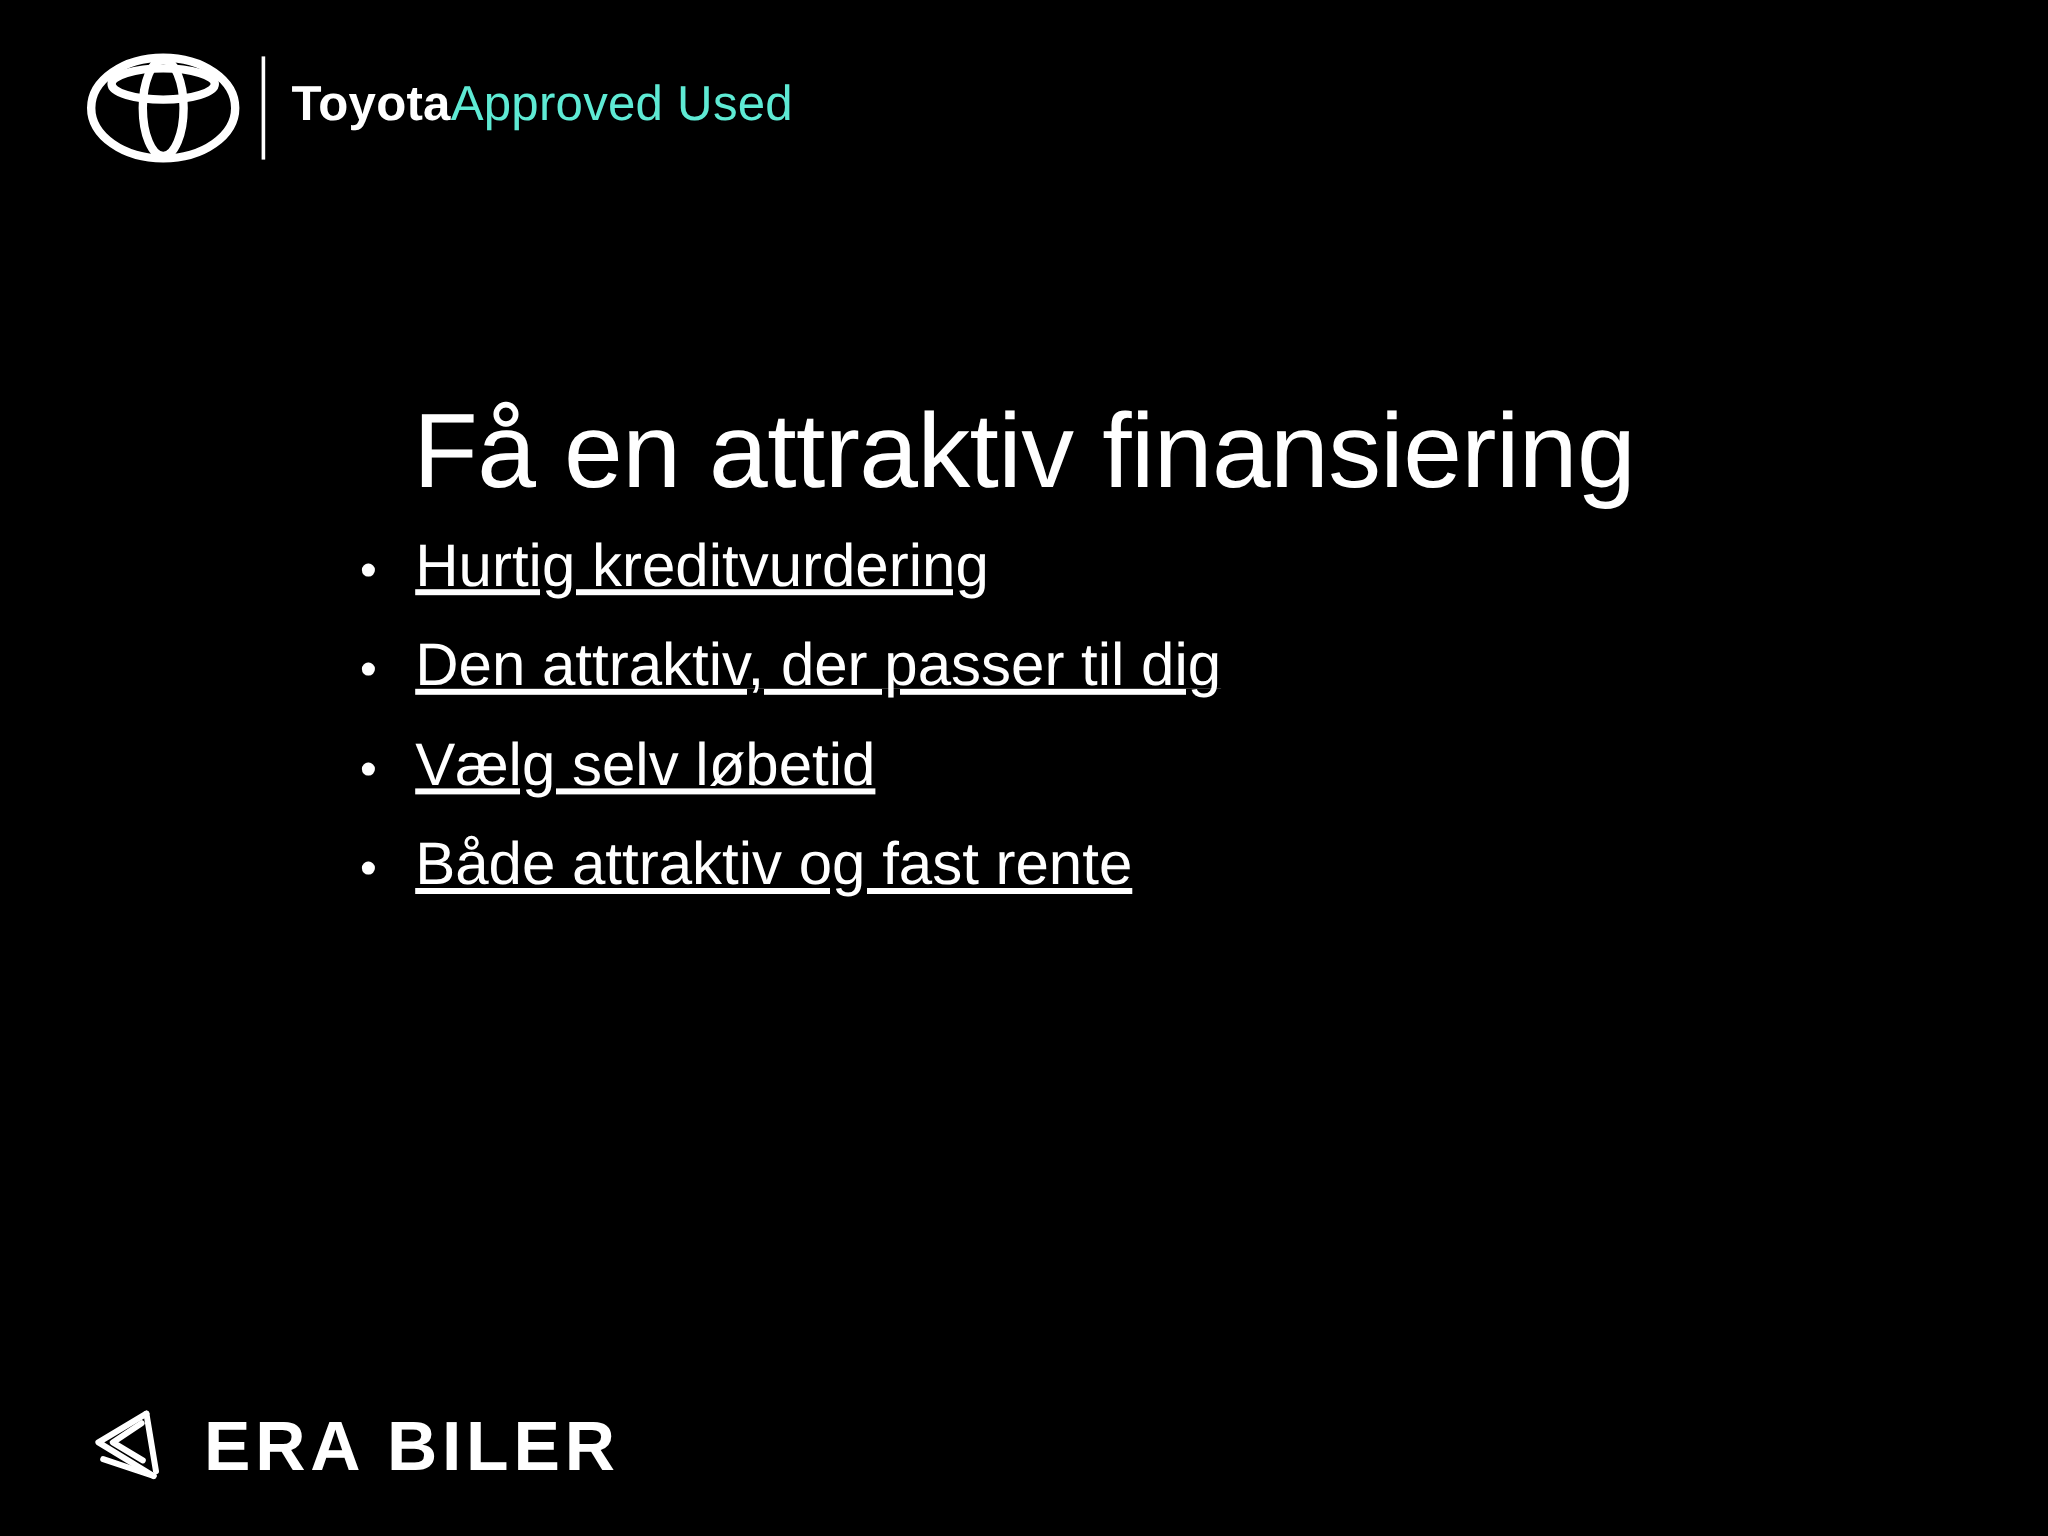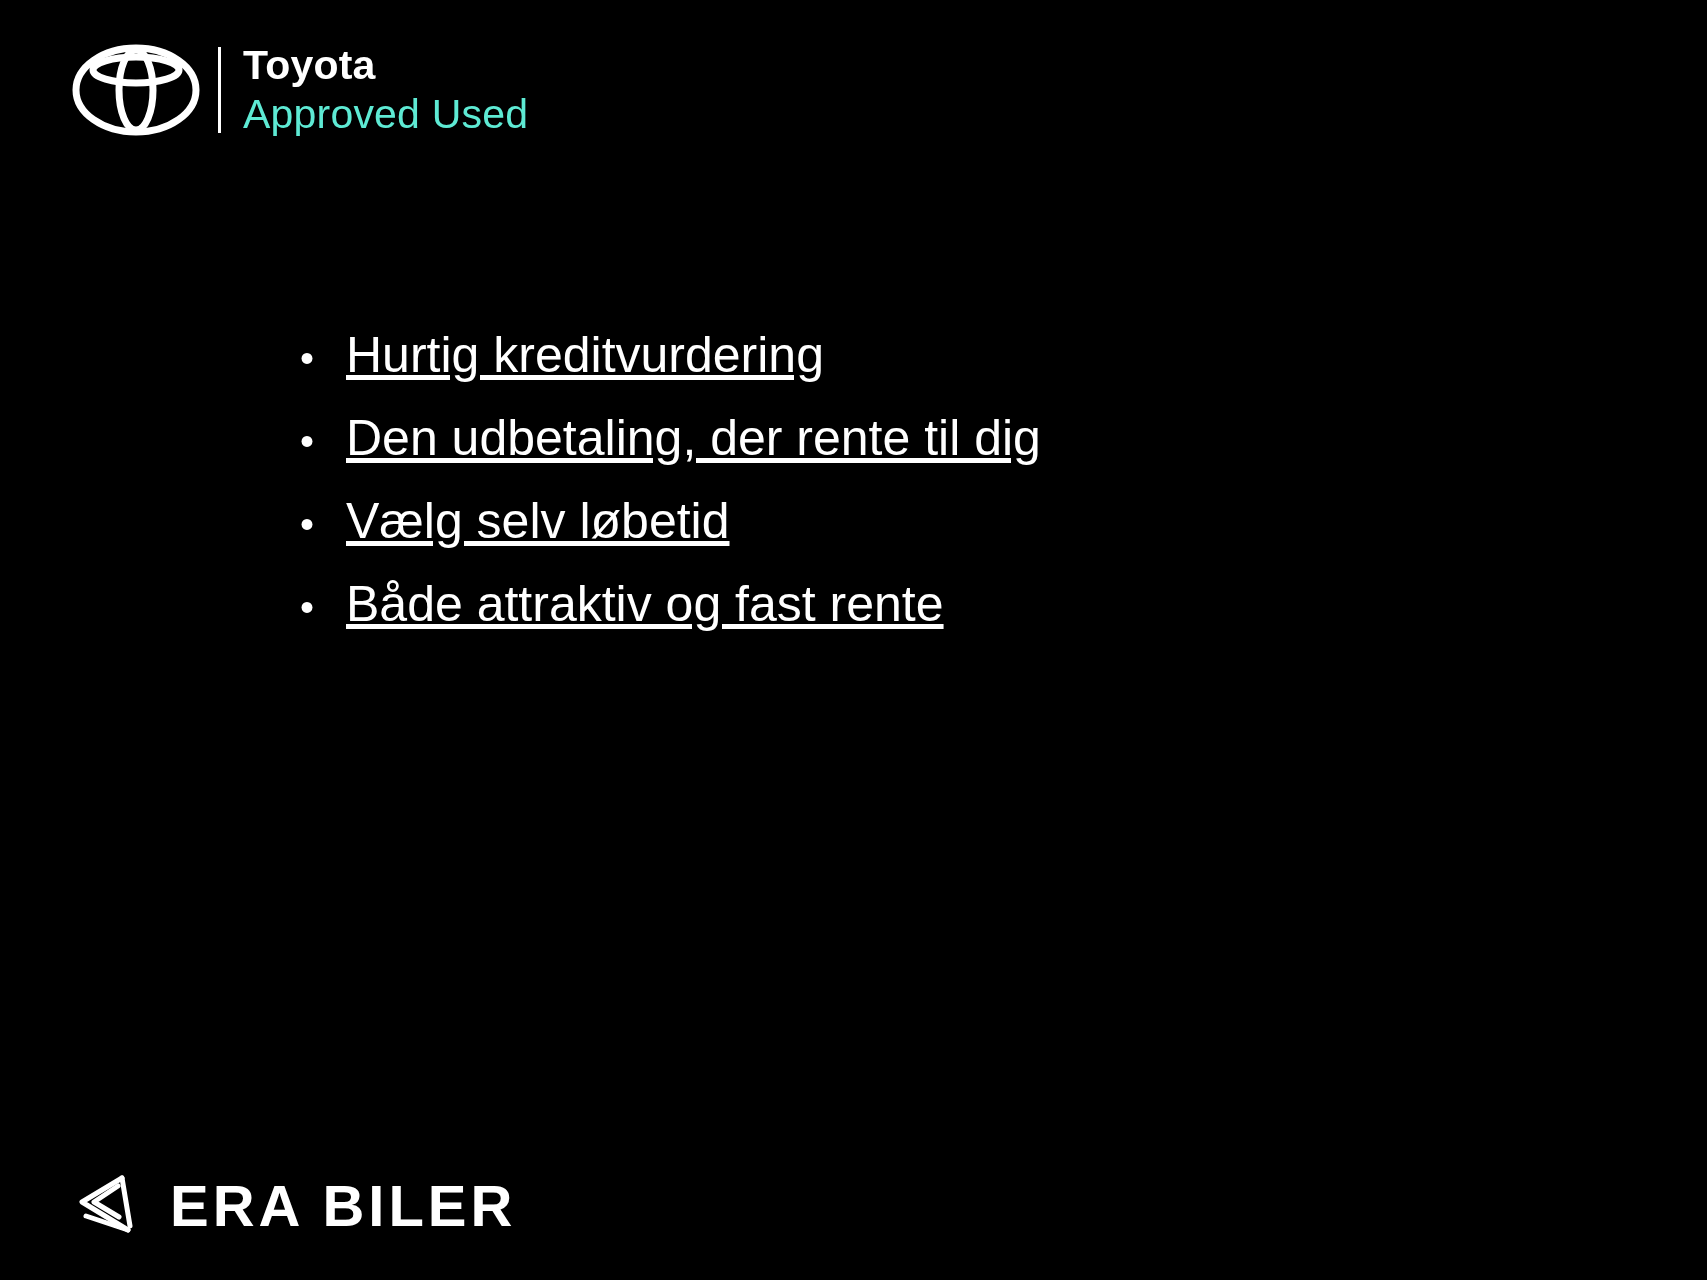--- a/index.html
+++ b/index.html
@@ -36,21 +36,21 @@
   .brand-divider {
     width: 3px;
     height: 86px;
     background: #ffffff;
     margin-left: 18px;
     margin-right: 22px;
     flex: 0 0 auto;
   }
   .brand-words {
     display: flex;
-    flex-direction: column;
+    flex-direction: row;
     justify-content: center;
     line-height: 1.0;
   }
   .brand-line-1 {
     font-size: 41px;
     font-weight: bold;
     letter-spacing: 0.2px;
     color: #ffffff;
     margin-bottom: 8px;
   }
@@ -150,31 +150,32 @@
 
   <span class="brand-words">
     <span class="brand-line-1">Toyota</span>
     <span class="brand-line-2">Approved Used</span>
   </span>
 
 </div>
 
 <div class="content">
 
+  <h1 class="headline">Få en attraktiv finansiering</h1>
 
   <ul class="bullet-list">
 
     <li class="bullet-item">
       <span class="bullet-marker">•</span>
       <span class="bullet-text">Hurtig kreditvurdering</span>
     </li>
 
     <li class="bullet-item">
       <span class="bullet-marker">•</span>
-      <span class="bullet-text">Den udbetaling, der rente til dig</span>
+      <span class="bullet-text">Den attraktiv, der passer til dig</span>
     </li>
 
     <li class="bullet-item">
       <span class="bullet-marker">•</span>
       <span class="bullet-text">Vælg selv løbetid</span>
     </li>
 
     <li class="bullet-item">
       <span class="bullet-marker">•</span>
       <span class="bullet-text">Både attraktiv og fast rente</span>

